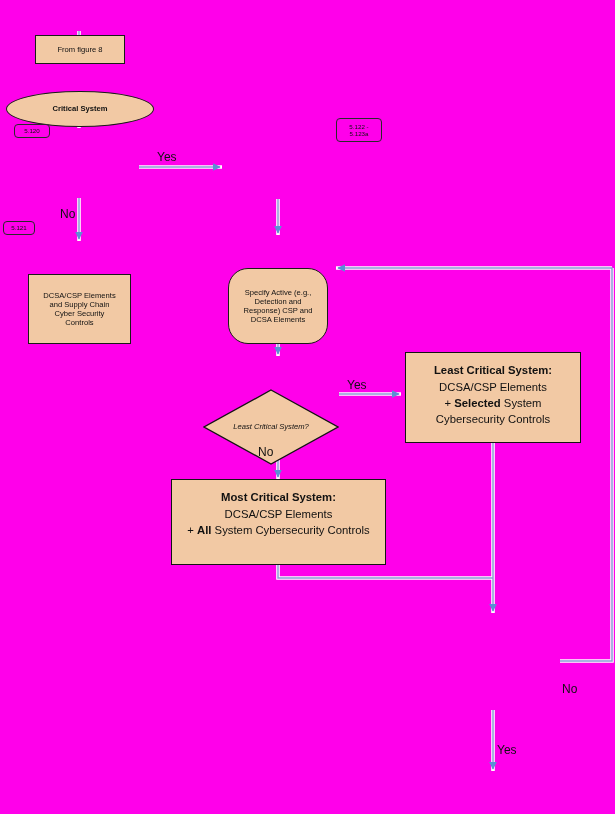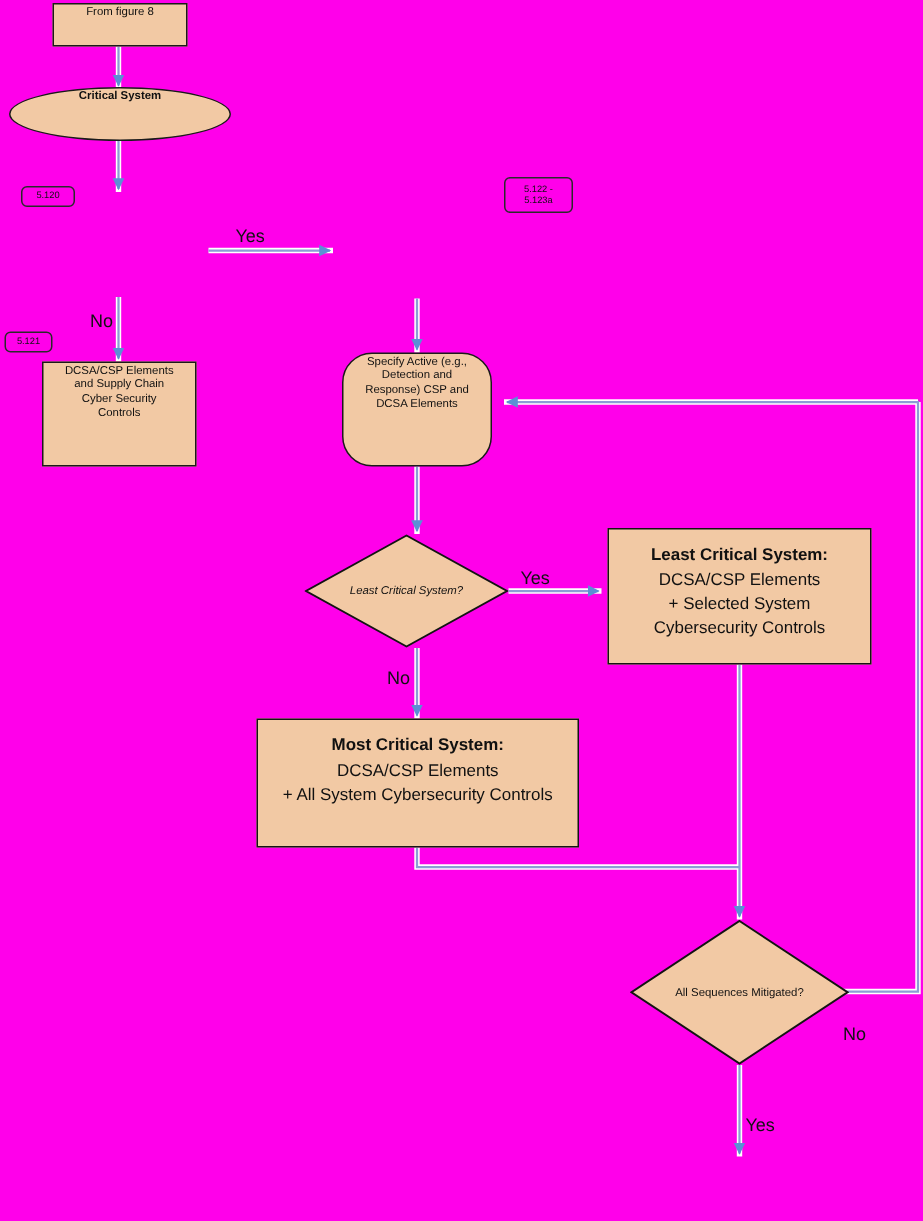--- a/index.html
+++ b/index.html
@@ -7,36 +7,36 @@
     width:615px;height:814px;position:relative;overflow:hidden;
     background:#FF00EA;
     font-family:"Liberation Sans",sans-serif;
     -webkit-font-smoothing:antialiased;
   }
   #stage{position:absolute;left:0;top:0;width:615px;height:814px;}
   svg#wires{position:absolute;left:0;top:0;width:615px;height:814px;}
 
   .node{position:absolute;box-sizing:border-box;
         background:#F2C9A4;border:1px solid #1a1a1a;
-        color:#111;display:flex;justify-content:center;
-        text-align:center;line-height:1.22;}
+        color:#111;display:flex;align-items:center;justify-content:center;
+        text-align:center;line-height:1.22;margin-top:33px;}
   .oval{border-radius:50%/50%;}
   .proc{}
   .dec{background:transparent;border:0;}
   .dec .diamond{position:absolute;left:0;top:0;width:100%;height:100%;}
   .dec .dlabel{position:relative;z-index:2;width:100%;text-align:center;
                 display:flex;align-items:center;justify-content:center;height:100%;}
 
   .t9{font-size:7.6px;}
 
   .bigbox{position:absolute;box-sizing:border-box;background:#F2C9A4;
           border:1px solid #141414;color:#111;text-align:center;
           padding:9px 11px 8px 11px;font-size:11.3px;line-height:1.42;}
   .bigbox .hd{font-weight:bold;display:block;margin-bottom:1px;}
-  .bigbox b{font-weight:normal;}
+  .bigbox b{font-weight:bold;}
 
   .callout{position:absolute;box-sizing:border-box;background:#FF00EA;
            border:1px solid #2a2a2a;border-radius:4px;color:#111;
            font-size:6.2px;line-height:1.15;text-align:center;
            display:flex;align-items:center;justify-content:center;
            padding:1px 2px;}
 
   .elabel{position:absolute;color:#111;font-size:12px;white-space:nowrap;}
 </style>
 </head>
@@ -149,28 +149,20 @@
     <span>+ </span><b>Selected</b><span> System</span><br>
     <span>Cybersecurity Controls</span>
   </div>
 
   <div class="bigbox" style="left:171px;top:479px;width:215px;height:86px;">
     <span class="hd">Most Critical System:</span>
     <span>DCSA/CSP Elements</span><br>
     <span>+ </span><b>All</b><span> System Cybersecurity Controls</span>
   </div>
 
-  <div class="node dec t9" style="left:420px;top:613px;width:146px;height:97px;">
-    <svg class="diamond" viewBox="0 0 146 97" preserveAspectRatio="none">
-      <polygon points="73,1 145,48.5 73,96 1,48.5" fill="#F2C9A4" stroke="#141414" stroke-width="1.3"></polygon>
-    </svg>
-    <div class="dlabel">
-        <span>All Sequences Mitigated?</span>
-      </div>
-  </div>
 
   <div class="elabel" style="left:562px;top:682px;">
     <span>No</span>
   </div>
   <div class="elabel" style="left:497px;top:743px;">
     <span>Yes</span>
   </div>
 
 
 </div>

